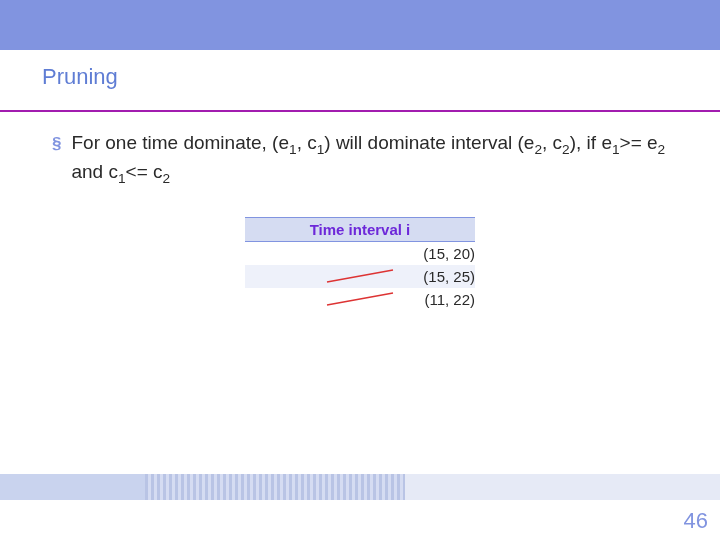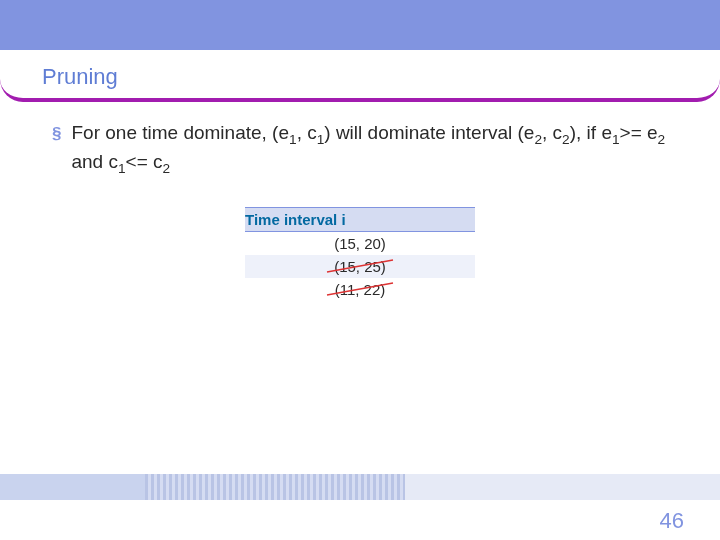--- a/index.html
+++ b/index.html
@@ -13,24 +13,23 @@
   }
   .top-band {
     width: 100%;
     height: 50px;
     background: #8194e0;
   }
   .title {
     color: #5f7dd4;
     font-size: 22px;
     font-weight: 400;
-    padding: 14px 0 8px 42px;
-    border-bottom: 4px solid #a21caf;
+    padding: 14px 0 20px 42px;
+    border-bottom: 2px solid #a21caf;
     margin-bottom: 18px;
-    border-radius: 23px;
   }
   .bullet-block {
     padding: 0 52px 0 52px;
   }
   .bullet-row {
     display: flex;
     align-items: flex-start;
     font-size: 19px;
     color: #2a2a2a;
     line-height: 1.35;
@@ -45,27 +44,27 @@
   sub { font-size: 0.72em; vertical-align: sub; }
   .table-wrap {
     margin: 28px auto 0 auto;
     width: 230px;
     font-size: 15px;
   }
   .table-header {
     background: #d5dcf2;
     border-top: 1px solid #8194e0;
     border-bottom: 1px solid #8194e0;
-    text-align: left;
+    text-align: center;
     font-weight: bold;
     padding: 3px 0;
-    color: #0369a1;
+    color: #6d28d9;
   }
   .table-row {
-    text-align: center;
+    text-align: right;
     padding: 3px 0;
     color: #2a2a2a;
     position: relative;
   }
   .table-row.alt { background: #eef1fa; }
   .strike {
     position: absolute;
     left: 50%;
     top: 50%;
     transform: translate(-50%, -50%);
@@ -80,21 +79,21 @@
     bottom: 40px;
     width: 100%;
     height: 26px;
     display: flex;
   }
   .fb-a { flex: 0 0 145px; background: #c9d3ee; }
   .fb-b { flex: 0 0 260px; background: repeating-linear-gradient(90deg,#b9c4e5 0 3px,#d5dcf2 3px 6px); }
   .fb-c { flex: 1; background: #e6eaf6; }
   .slide-number {
     position: absolute;
-    right: 36px;
+    right: 12px;
     bottom: 6px;
     font-size: 22px;
     color: #8194e0;
   }
 </style>
 </head>
 <body>
 
 <div class="top-band"></div>
 

